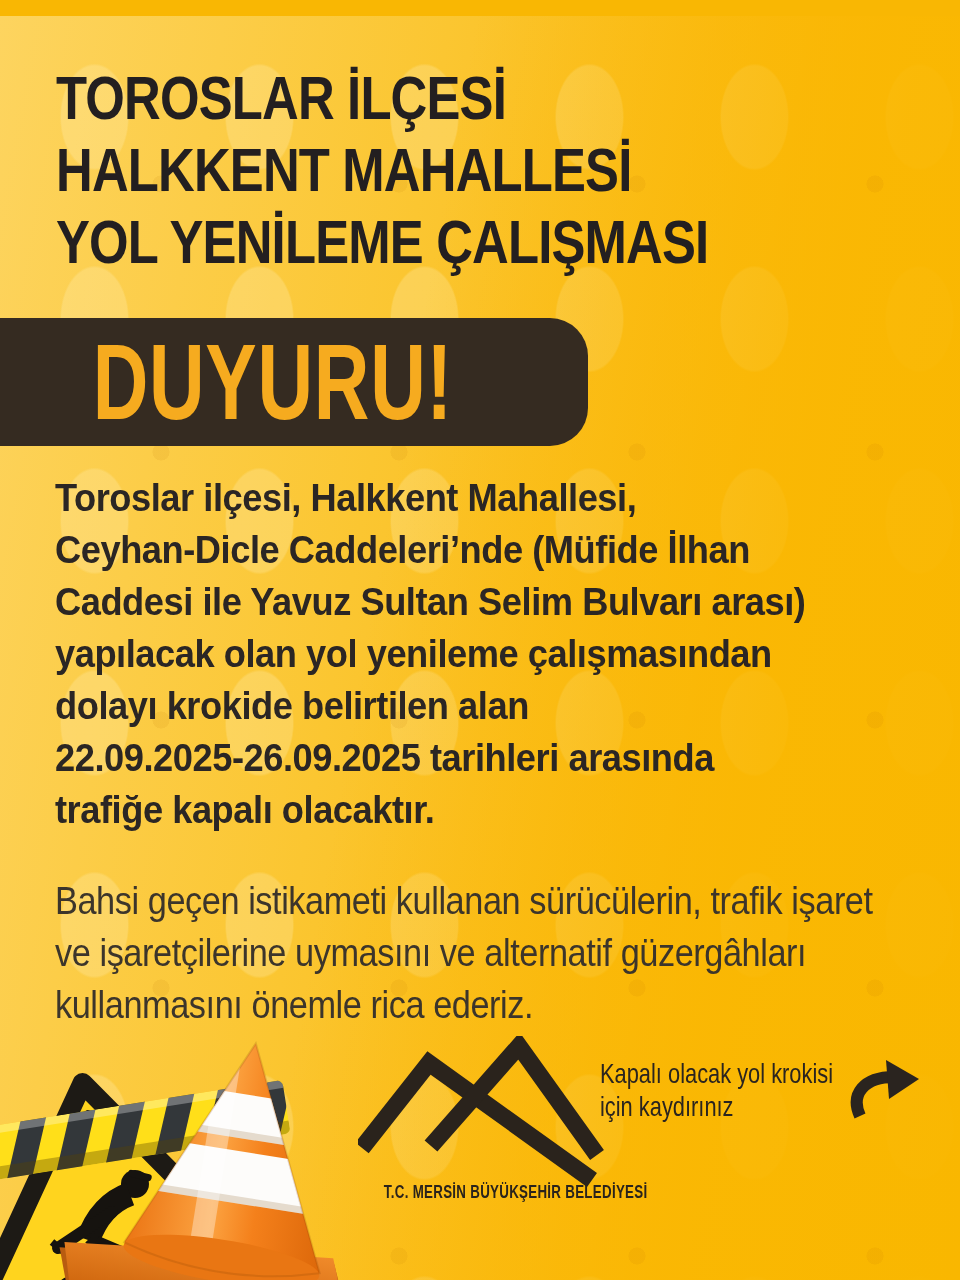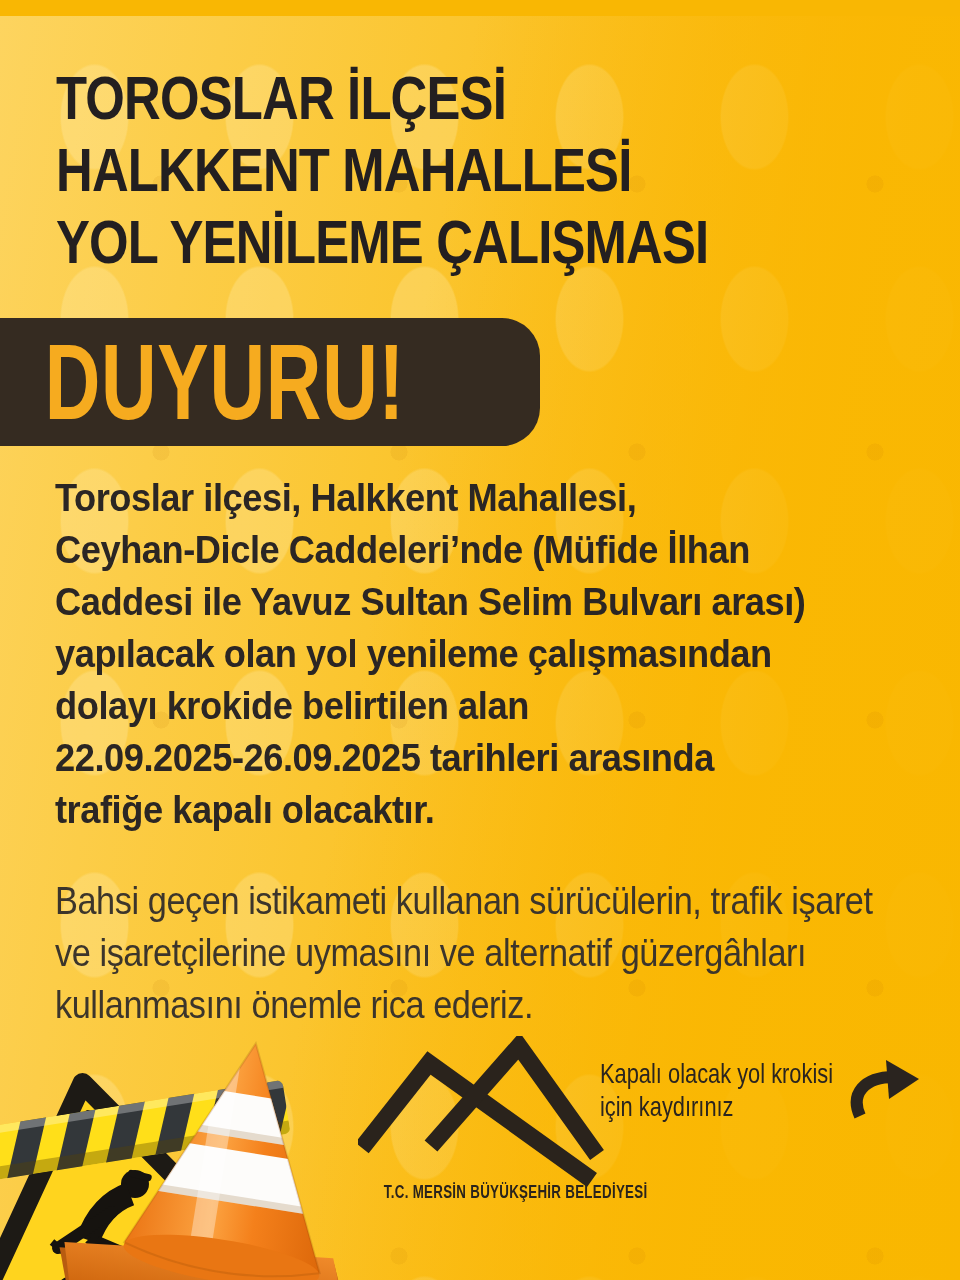--- a/index.html
+++ b/index.html
@@ -17,21 +17,21 @@
   }
   .title{
     position:absolute;left:56px;top:46px;
     font-size:62px;line-height:72px;font-weight:bold;letter-spacing:-1px;
     color:#231f20;white-space:nowrap;
     transform:scaleX(0.82);transform-origin:0 0;
   }
   .banner{
     position:absolute;left:0;top:302px;width:540px;height:128px;
     background:#352b21;border-radius:0 38px 38px 0;
-    display:flex;align-items:center;
+    display:flex;align-items:center;padding-left:48px;
   }
   .banner-label{
     font-size:107px;font-weight:bold;letter-spacing:1px;
     color:#f6ab1f;white-space:nowrap;padding-left:62px;
     transform:scaleX(0.72);transform-origin:0 50%;
   }
   .para-main{
     position:absolute;left:55px;top:456px;
     font-size:39px;line-height:52px;font-weight:bold;letter-spacing:-0.5px;
     color:#2b2624;white-space:nowrap;

